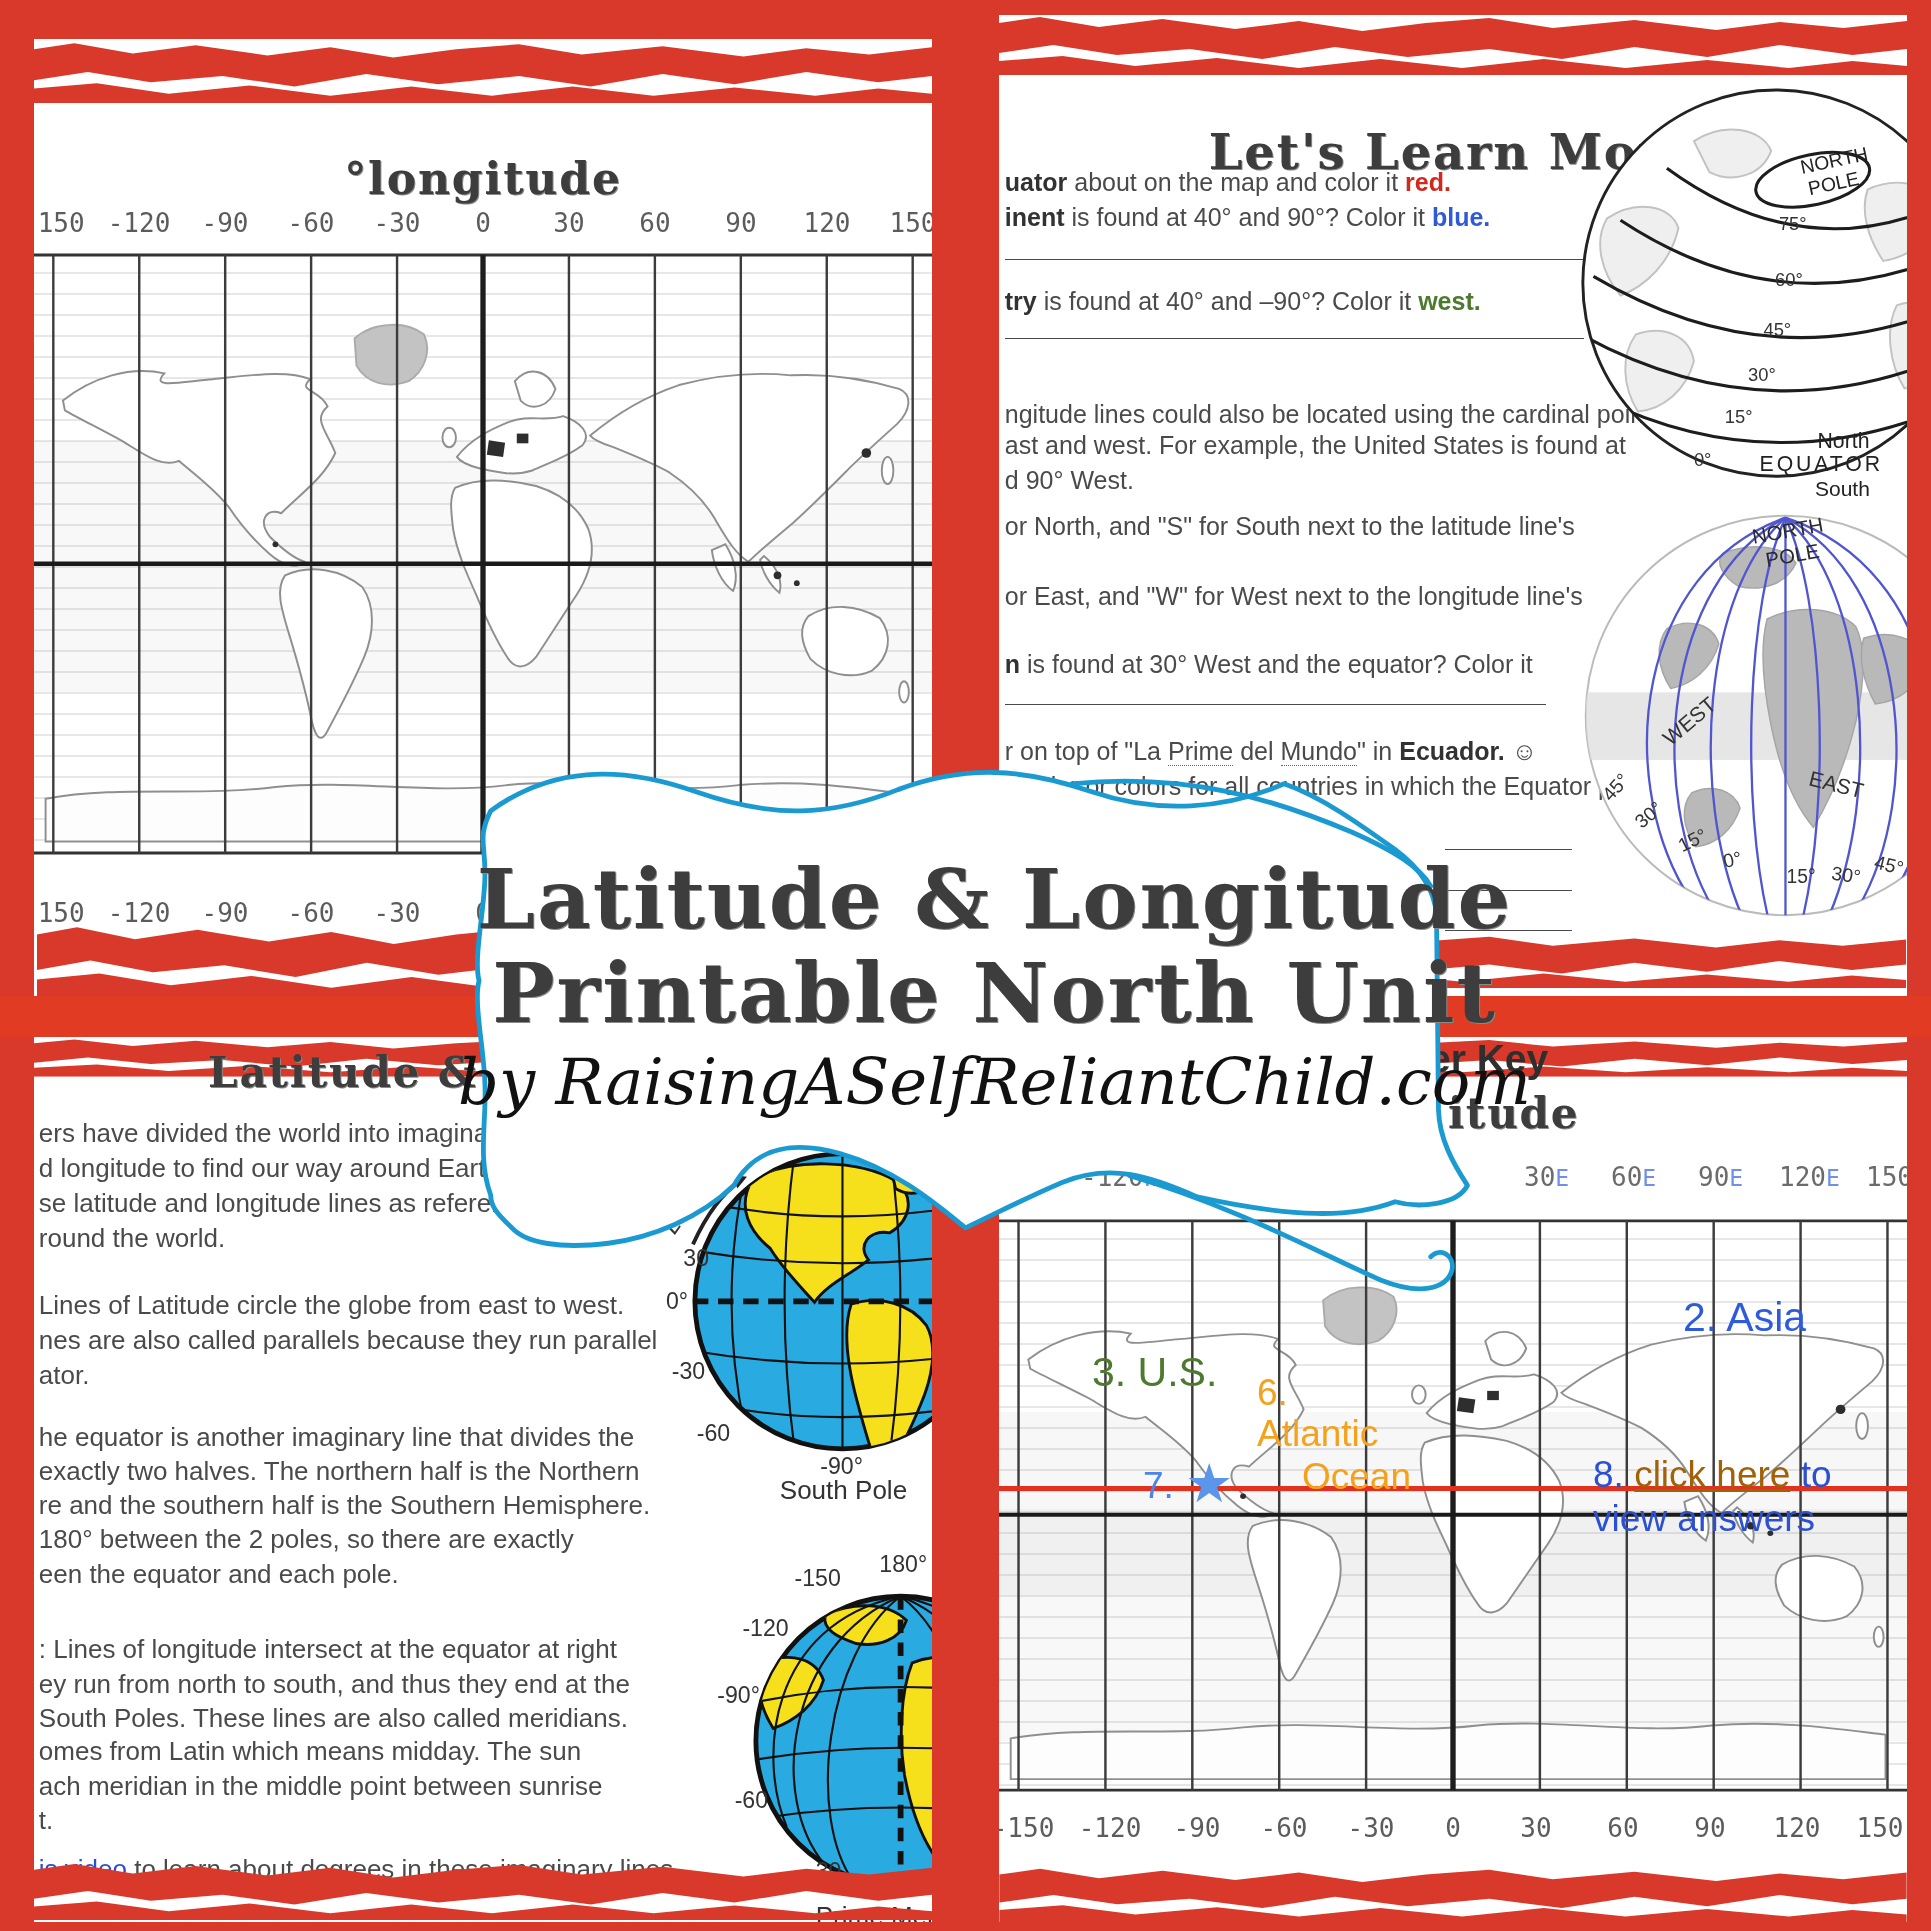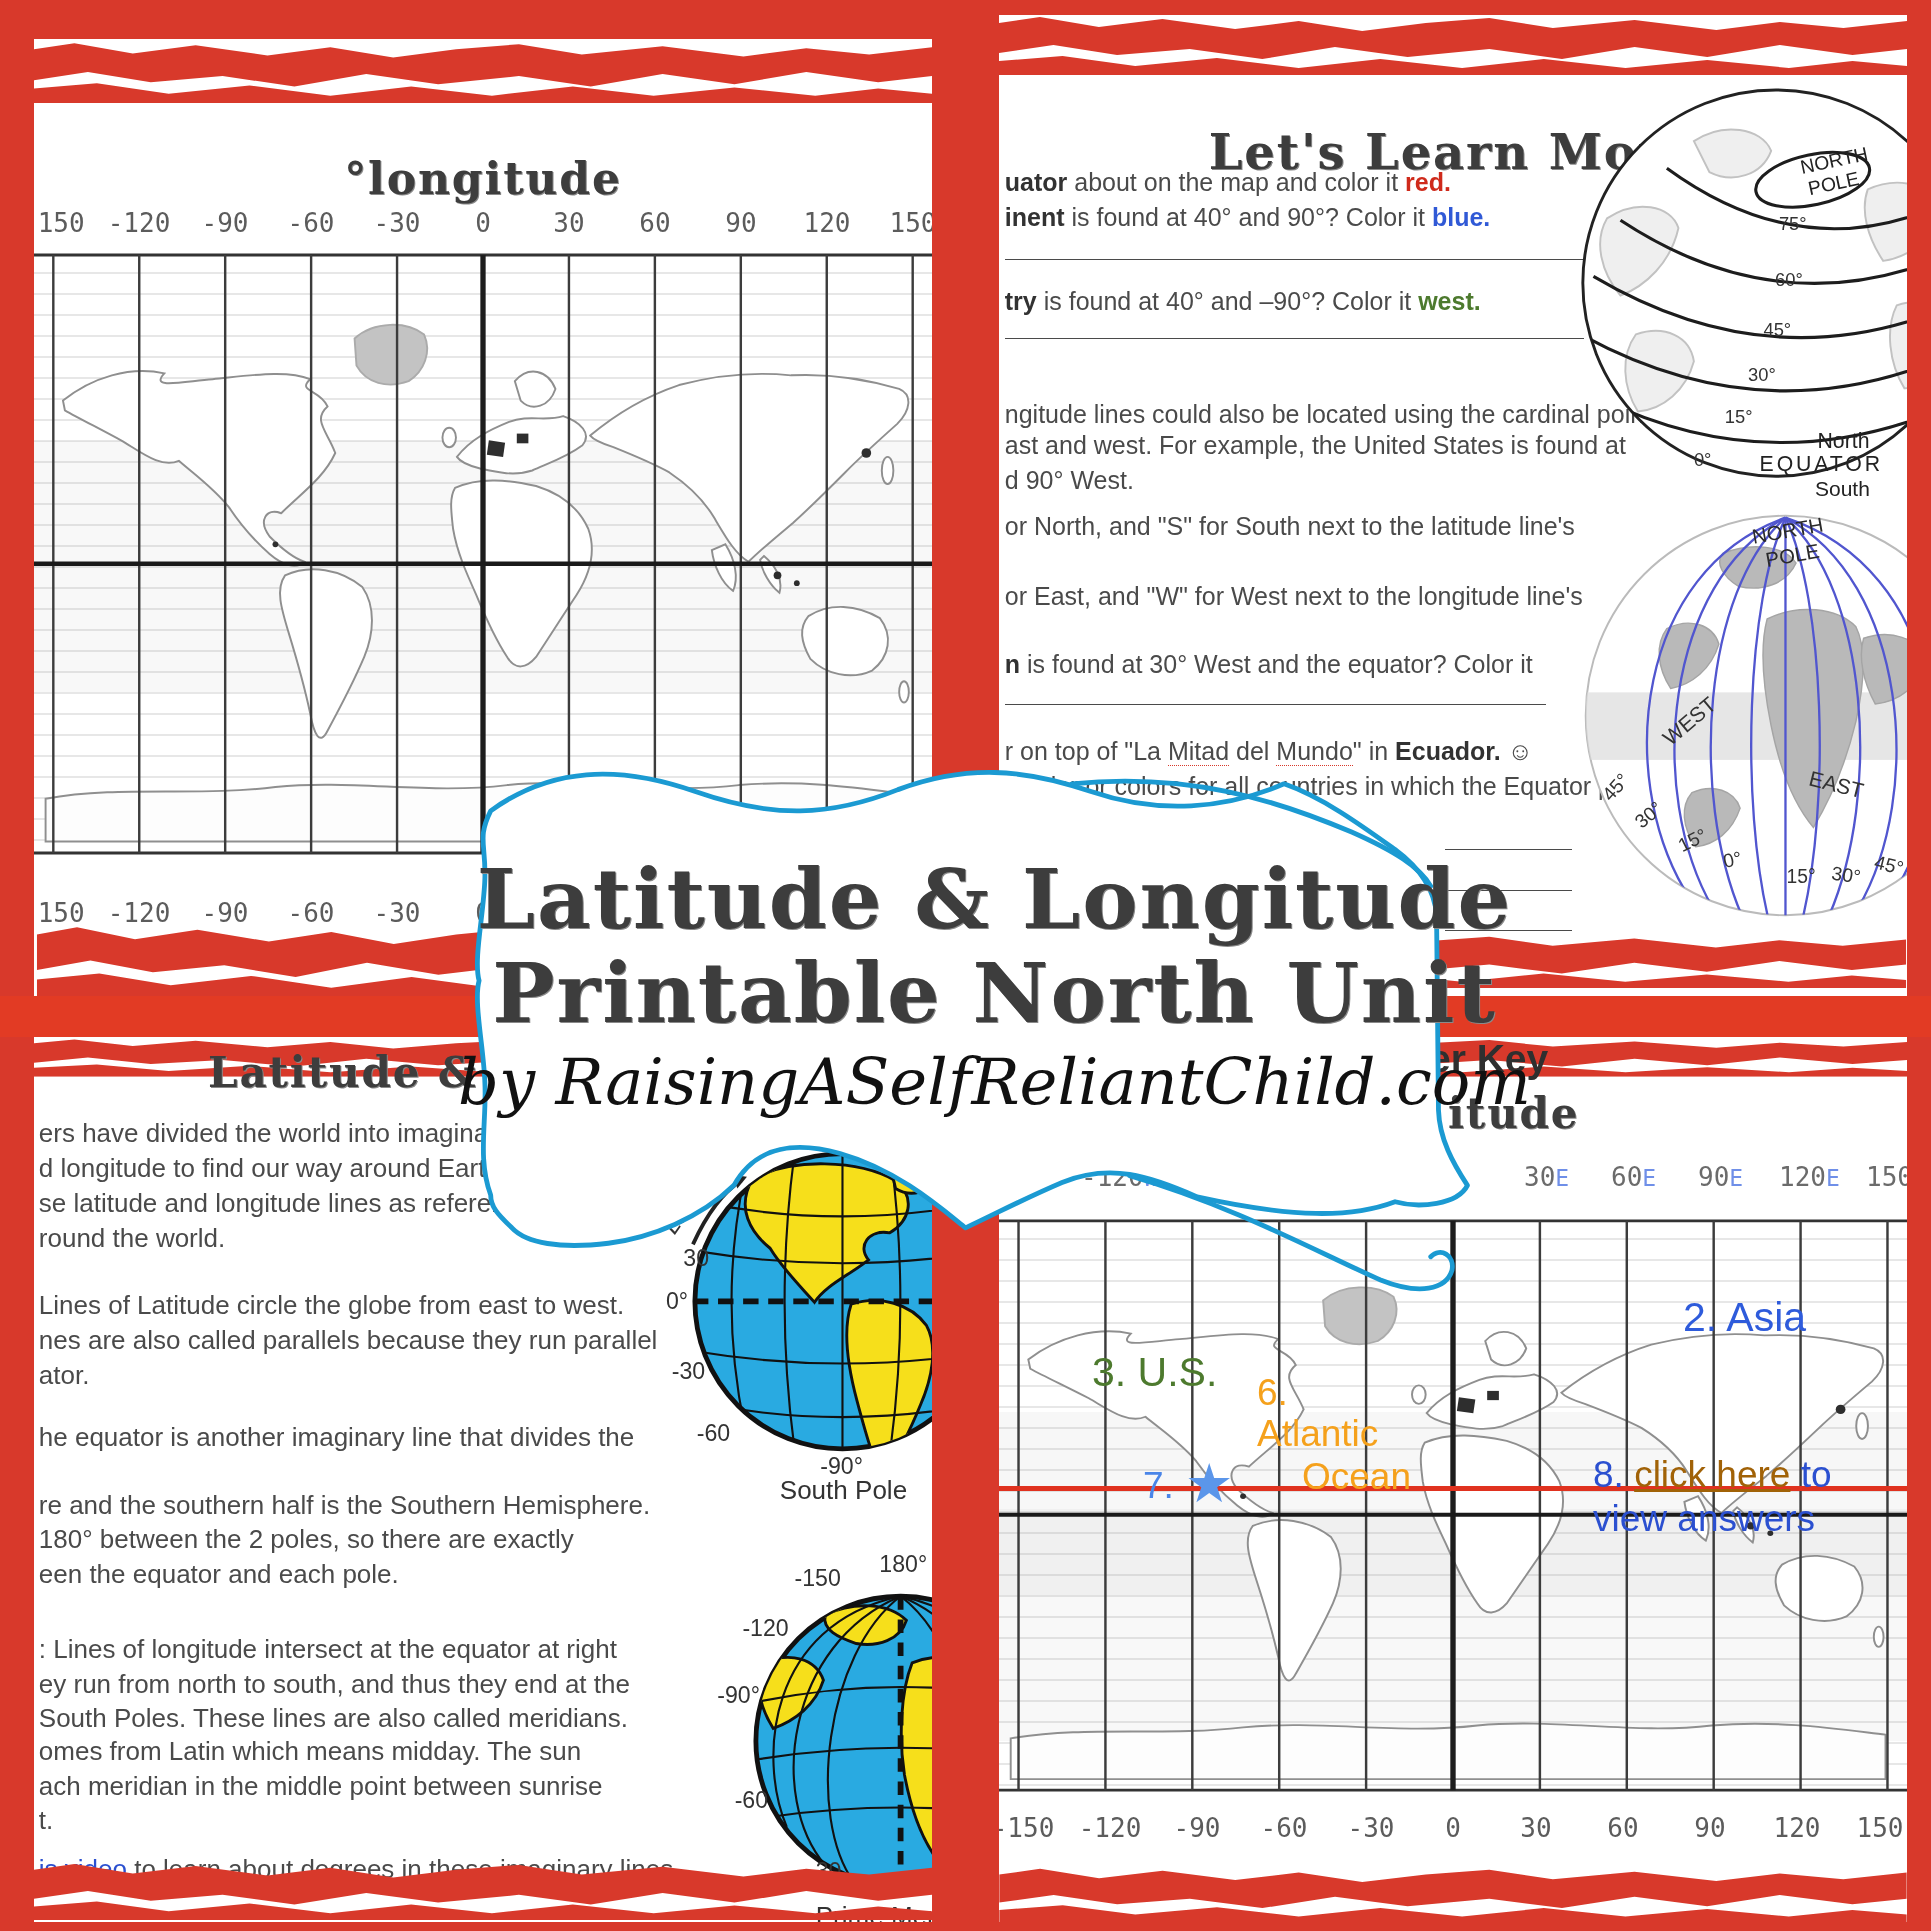--- a/index.html
+++ b/index.html
@@ -129,20 +129,21 @@
   <div class="sketchtitle abs" style="left:174px;top:1009px;font-size:42px">Latitude &amp; L</div>
 
   <div class="blline" style="left:4.8px;top:1079px">ers have divided the world into imaginary li</div>
   <div class="blline" style="left:4.8px;top:1114px">d longitude to find our way around Earth n</div>
   <div class="blline" style="left:4.8px;top:1149px">se latitude and longitude lines as reference</div>
   <div class="blline" style="left:4.8px;top:1184px">round the world.</div>
   <div class="blline" style="left:4.8px;top:1251px">Lines of Latitude circle the globe from east to west.</div>
   <div class="blline" style="left:4.8px;top:1286px">nes are also called parallels because they run parallel</div>
   <div class="blline" style="left:4.8px;top:1321px">ator.</div>
   <div class="blline" style="left:4.8px;top:1383px">he equator is another imaginary line that divides the</div>
+  <div class="blline" style="left:4.8px;top:1417px">exactly two halves. The northern half is the Northern</div>
   <div class="blline" style="left:4.8px;top:1451px">re and the southern half is the Southern Hemisphere.</div>
   <div class="blline" style="left:4.8px;top:1485px">180° between the 2 poles, so there are exactly</div>
   <div class="blline" style="left:4.8px;top:1520px">een the equator and each pole.</div>
   <div class="blline" style="left:4.8px;top:1595px">: Lines of longitude intersect at the equator at right</div>
   <div class="blline" style="left:4.8px;top:1630px">ey run from north to south, and thus they end at the</div>
   <div class="blline" style="left:4.8px;top:1664px">South Poles. These lines are also called meridians.</div>
   <div class="blline" style="left:4.8px;top:1697px">omes from Latin which means midday. The sun</div>
   <div class="blline" style="left:4.8px;top:1732px">ach meridian in the middle point between sunrise</div>
   <div class="blline" style="left:4.8px;top:1766px">t.</div>
   <div class="blline" style="left:4.8px;top:1815px">
@@ -240,21 +241,21 @@
   <div class="blank" style="left:5.8px;top:243px;width:579px"></div>
   <div class="trline" style="left:5.8px;top:272px"><b>try</b><span> is found at 40° and –90°? Color it </span><span class="green">west.</span></div>
   <div class="blank" style="left:5.8px;top:322px;width:579px"></div>
   <div class="trline" style="left:5.8px;top:385px"><span>ngitude lines could also be located using the cardinal points:</span></div>
   <div class="trline" style="left:5.8px;top:416px"><span>ast and west. For example, the United States is found at</span></div>
   <div class="trline" style="left:5.8px;top:451px"><span>d 90° West.</span></div>
   <div class="trline" style="left:5.8px;top:497px"><span>or North, and "S" for South next to the latitude line's</span></div>
   <div class="trline" style="left:5.8px;top:567px"><span>or East, and "W" for West next to the longitude line's</span></div>
   <div class="trline" style="left:5.8px;top:635px"><b>n</b><span> is found at 30° West and the equator? Color it</span></div>
   <div class="blank" style="left:5.8px;top:688px;width:541px"></div>
-  <div class="trline" style="left:5.8px;top:722px"><span>r on top of "La </span><span class="squig">Mitad</span><span> del </span><span class="squig">Mundo</span><span>" in </span><b>Ecuador.</b><span> ☺</span></div>
+  <div class="trline" style="left:5.8px;top:722px"><span>r on top of "La </span><span class="squig">Prime</span><span> del </span><span class="squig">Mundo</span><span>" in </span><b>Ecuador.</b><span> ☺</span></div>
   <div class="trline" style="left:5.8px;top:757px"><span>y color or colors for all countries in which the Equator passes</span></div>
   <div class="trline" style="left:43px;top:791px"><span>h countries are they?</span></div>
 
   <div class="blank" style="left:446px;top:833px;width:127px"></div>
   <div class="blank" style="left:446px;top:874px;width:127px"></div>
   <div class="blank" style="left:446px;top:914px;width:127px"></div>
 
   <svg class="abs" style="left:579px;top:68px" width="396" height="406" viewBox="0 0 410 420">
     <defs>
         <clipPath id="clipC">

